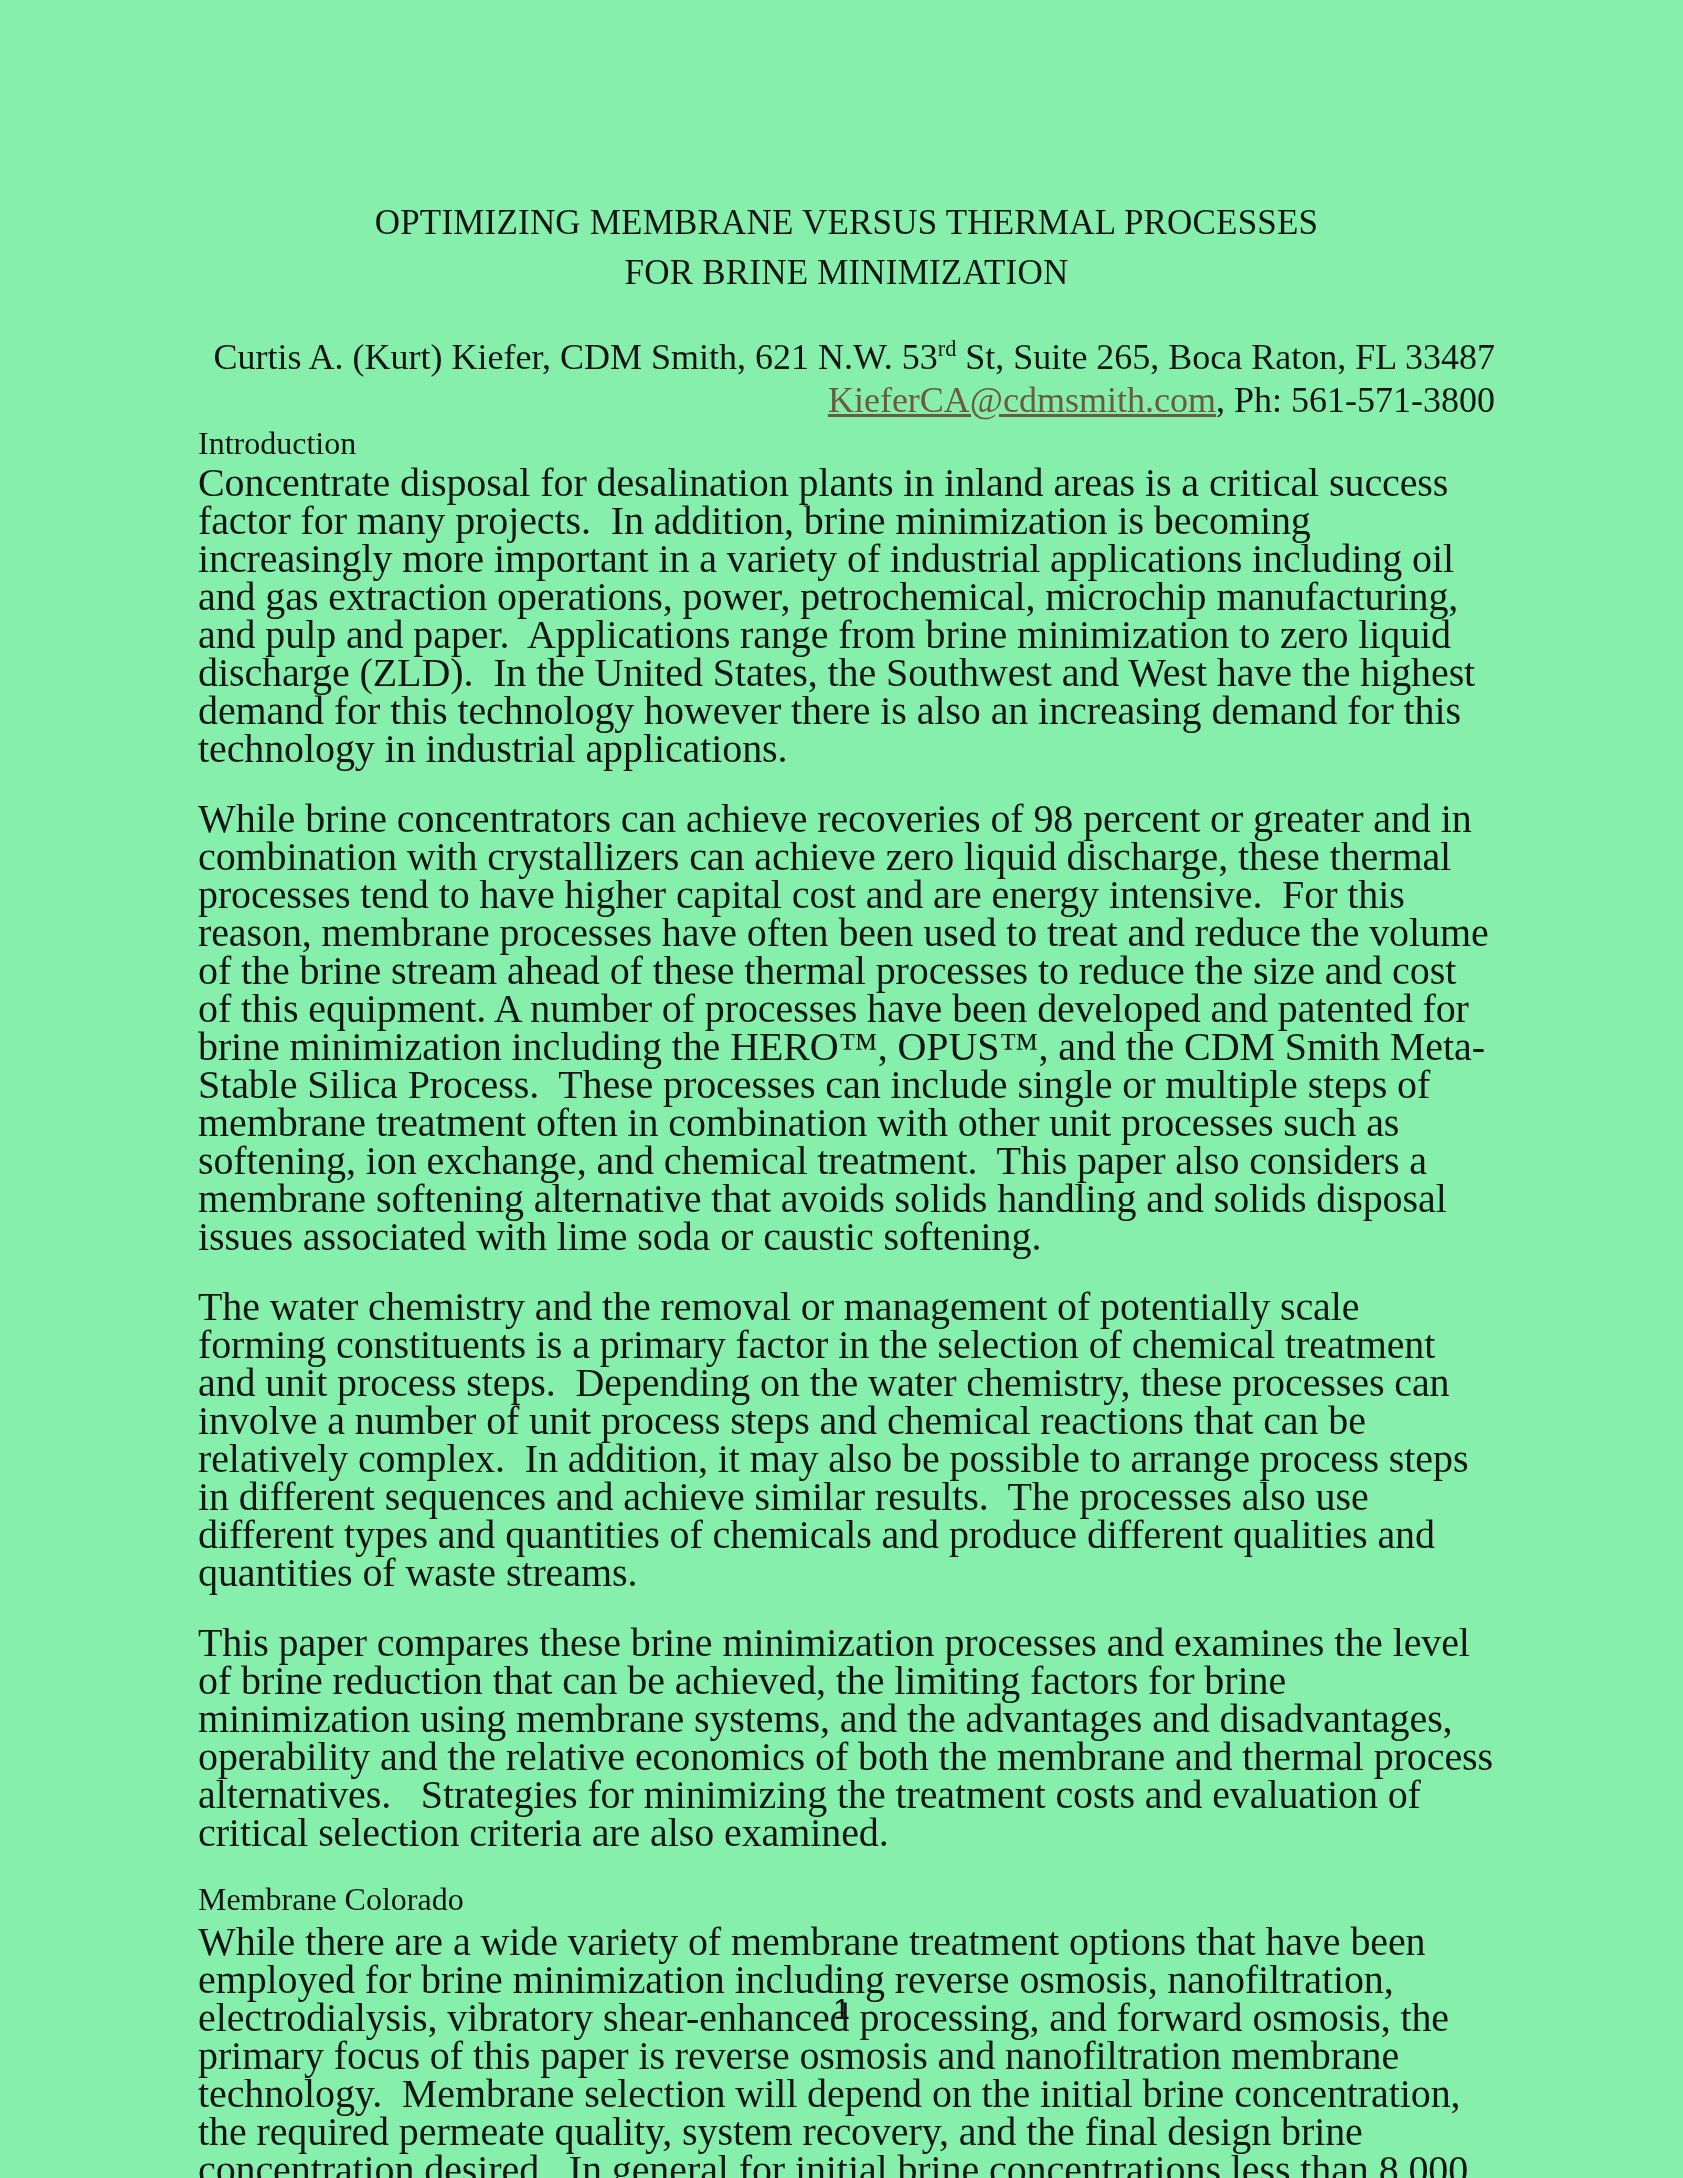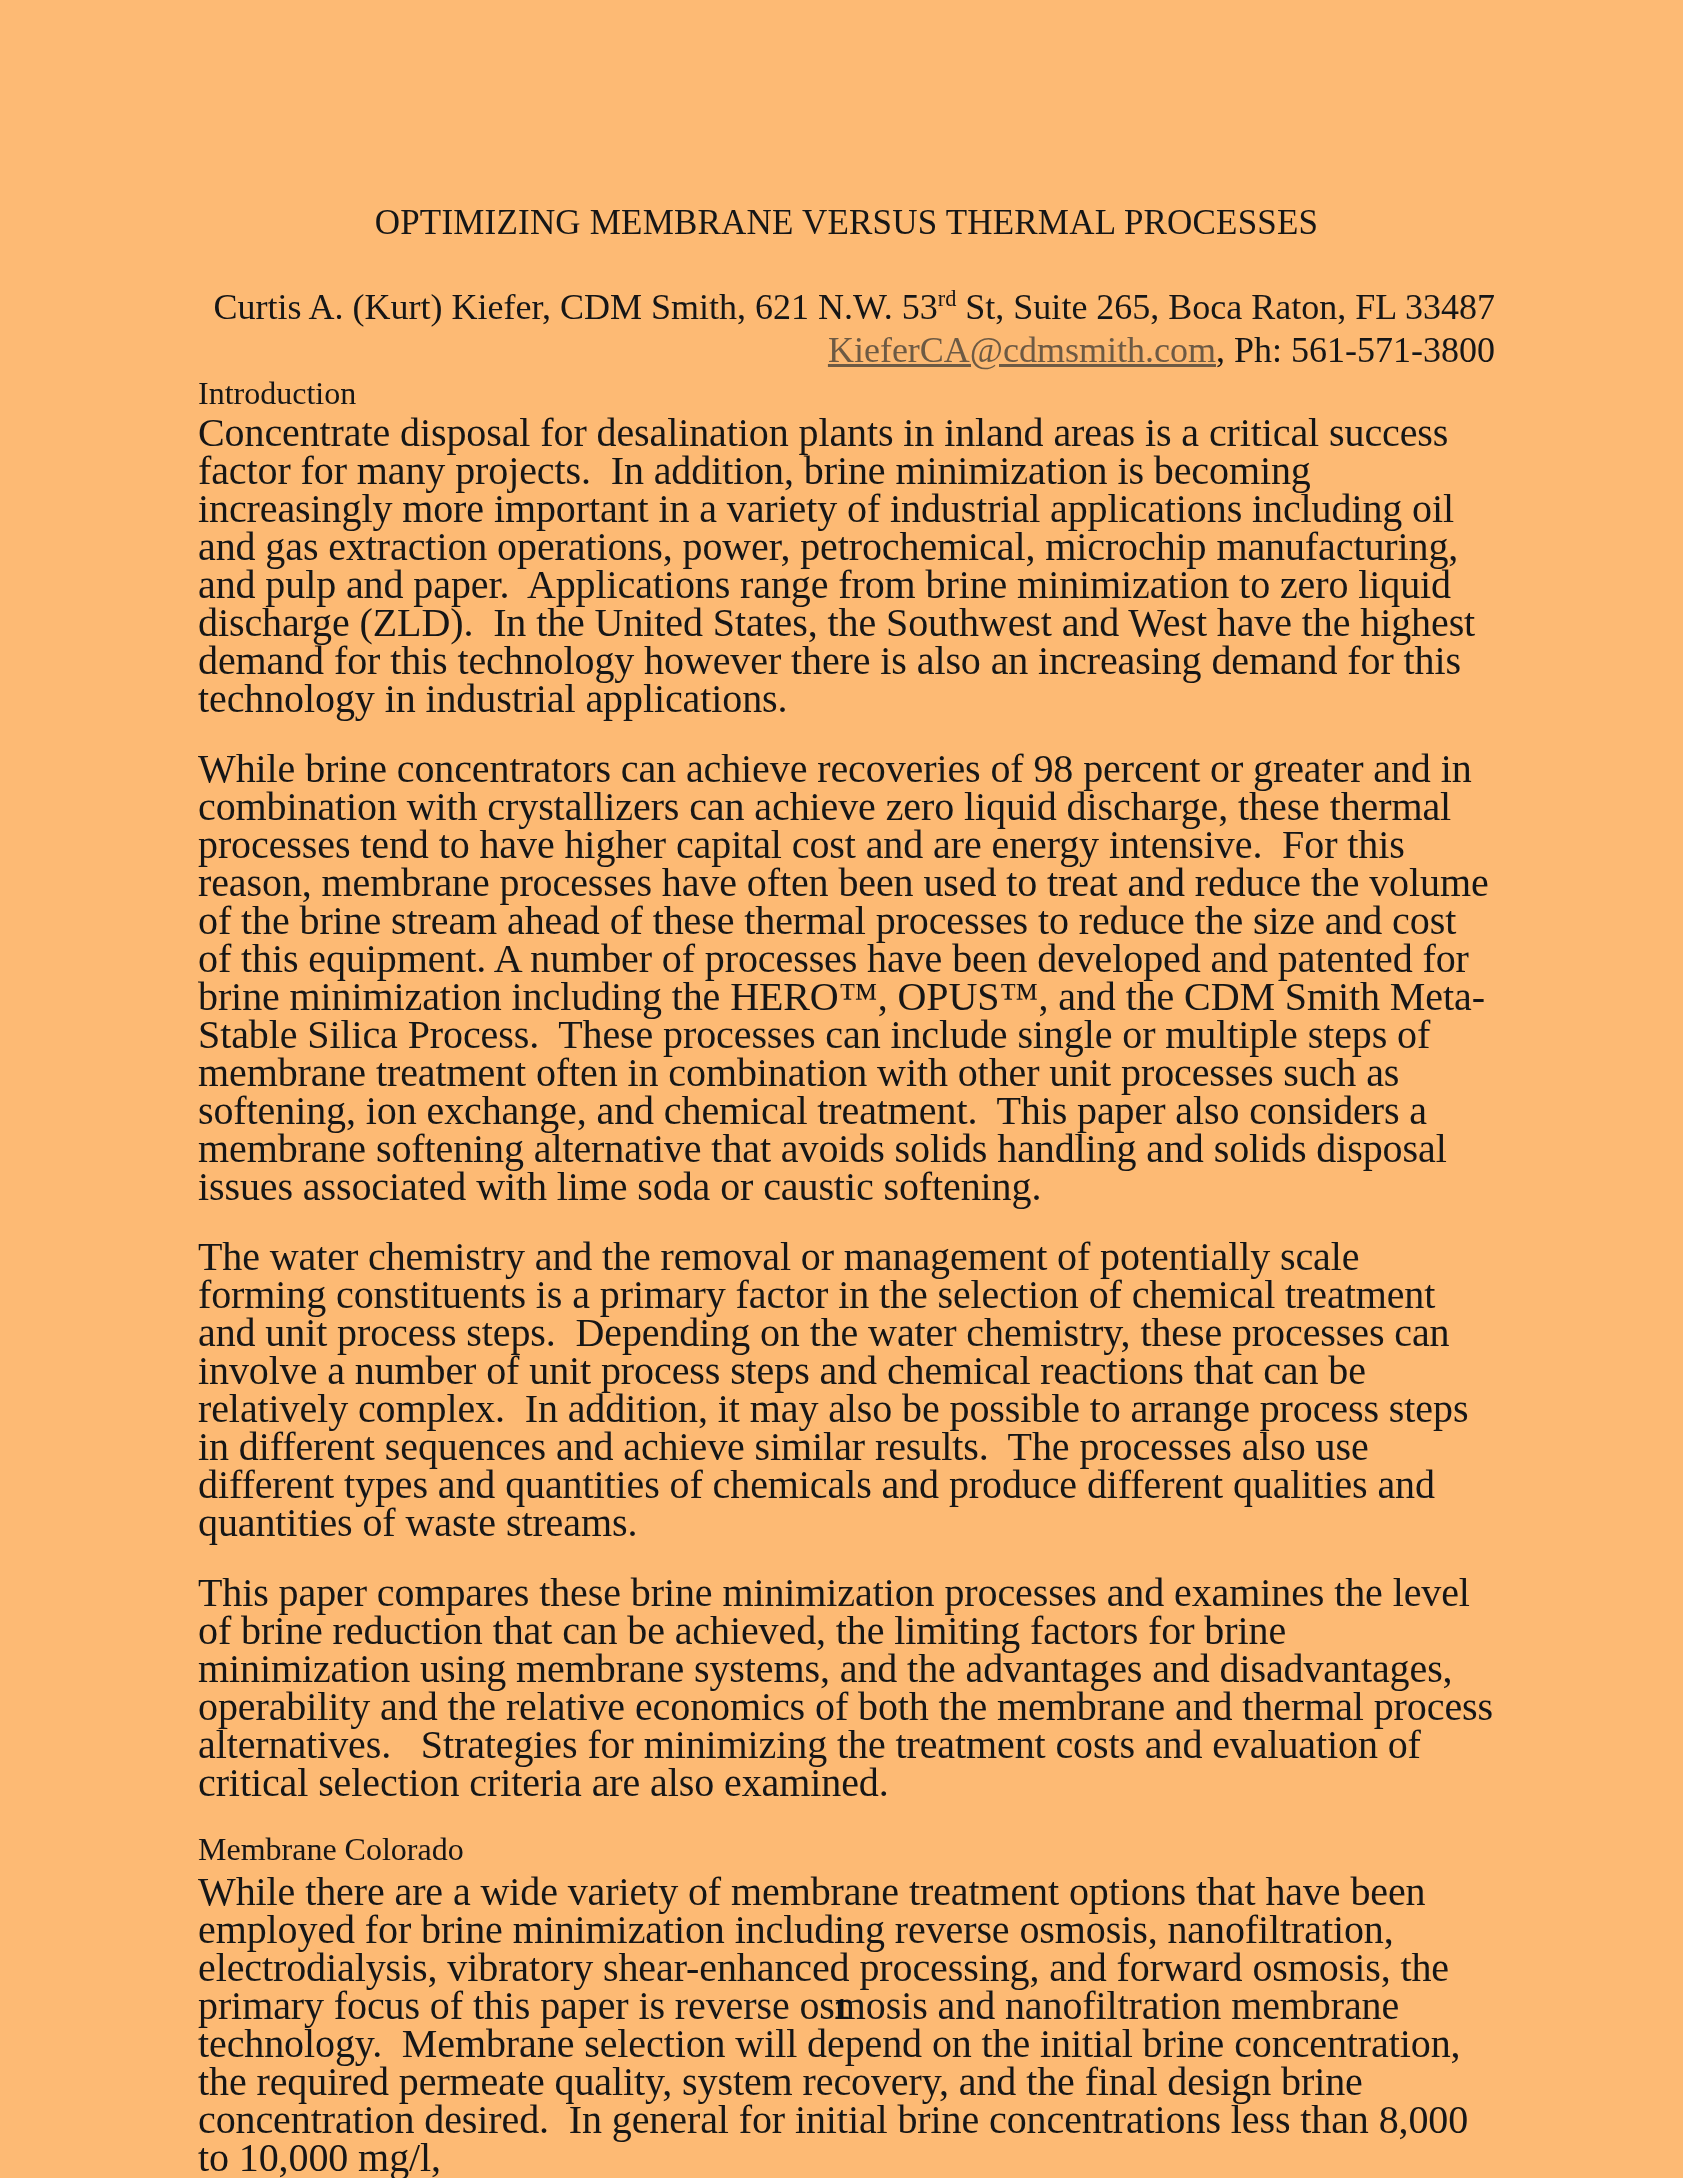--- a/index.html
+++ b/index.html
@@ -4,21 +4,21 @@
 <style>
   html, body {
     margin: 0;
     padding: 0;
     background: #ffffff;
   }
   .page {
     position: relative;
     width: 1683px;
     height: 2178px;
-    background: #fdba74;
+    background: #86efac;
     font-family: "Liberation Serif", "DejaVu Serif", serif;
     color: #161616;
     overflow: hidden;
   }
   .content {
     position: absolute;
     left: 198px;
     top: 0;
     width: 1297px;
   }
@@ -82,20 +82,21 @@
   }
 </style>
 </head>
 <body>
 
 <div class="page">
   <div class="content">
 
     <div class="title-block">
       <div>OPTIMIZING MEMBRANE VERSUS THERMAL PROCESSES</div>
+      <div>FOR BRINE MINIMIZATION</div>
     </div>
 
     <div class="author-block">
       <div><span>Curtis A. (Kurt) Kiefer, CDM Smith, 621 N.W. 53</span><sup>rd</sup><span> St, Suite 265, Boca Raton, FL 33487</span></div>
       <div><a href="#" style="color: rgb(109, 90, 68); text-decoration-color: rgb(109, 90, 68);">KieferCA@cdmsmith.com</a><span>, Ph: 561-571-3800</span></div>
     </div>
 
     <div class="heading">Introduction</div>
 
     <div class="para para-first">Concentrate disposal for desalination plants in inland areas is a critical success factor for many projects.  In addition, brine minimization is becoming increasingly more important in a variety of industrial applications including oil and gas extraction operations, power, petrochemical, microchip manufacturing, and pulp and paper.  Applications range from brine minimization to zero liquid discharge (ZLD).  In the United States, the Southwest and West have the highest demand for this technology however there is also an increasing demand for this technology in industrial applications.</div>

